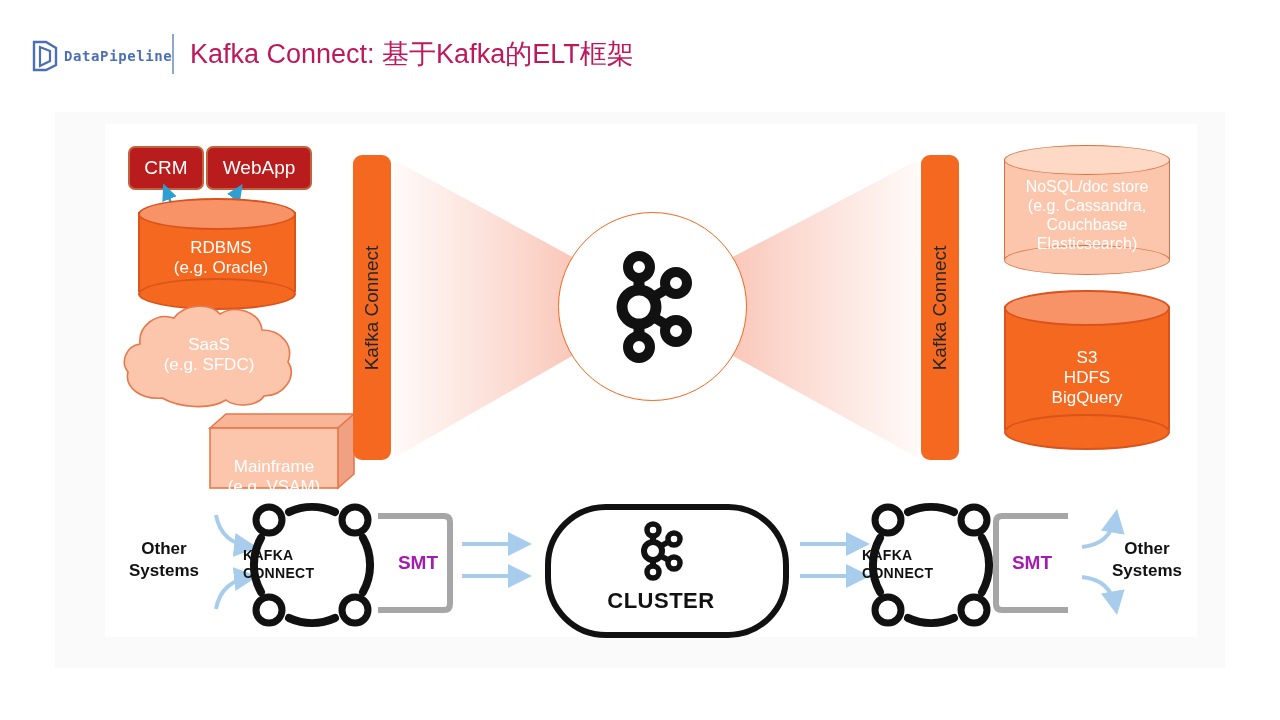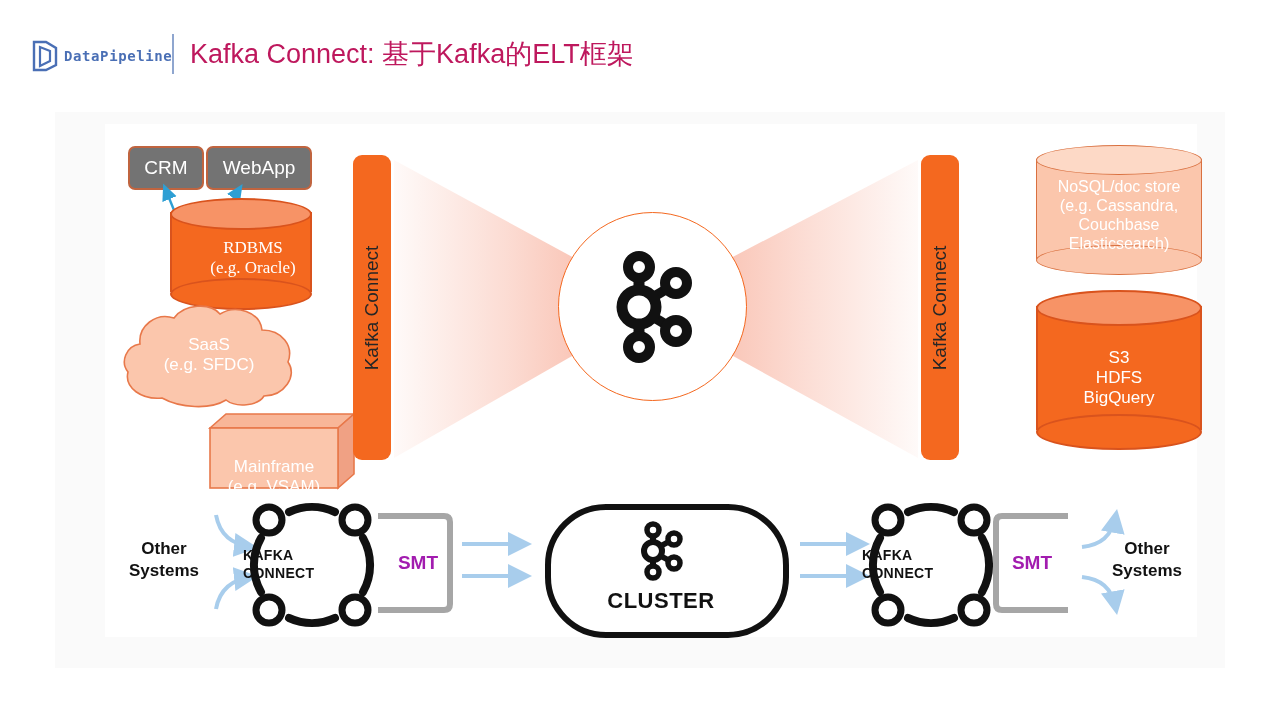--- a/index.html
+++ b/index.html
@@ -19,27 +19,27 @@
 
   
   #outer-panel{position:absolute;left:55px;top:112px;width:1170px;height:556px;background:#fafafa;}
   #inner-panel{position:absolute;left:105px;top:124px;width:1092px;height:513px;background:#ffffff;}
 
   
   .lbl{position:absolute;color:#ffffff;text-align:center;line-height:1.18;
        font-size:17px;pointer-events:none;}
 
   
-  .appbox{position:absolute;background:#737373;border:2px solid #c0643f;border-radius:7px;
+  .appbox{position:absolute;background:#b91c1c;border:2px solid #c0643f;border-radius:7px;
     color:#ffffff;font-size:19px;display:flex;align-items:center;justify-content:center;}
   #crm-box{left:128px;top:146px;width:72px;height:40px;}
   #webapp-box{left:206px;top:146px;width:102px;height:40px;}
 
   
-  .cyl{position:absolute;margin-left:32px;}
+  .cyl{position:absolute;}
   .cyl .body{position:absolute;left:0;right:0;}
   .cyl .top{position:absolute;left:0;right:0;border-radius:50%;}
 
   
   .kcbar{position:absolute;background:#f4681f;border-radius:9px;}
   .kcbar span{position:absolute;left:50%;top:50%;transform:translate(-50%,-50%) rotate(-90deg);
     white-space:nowrap;font-size:19px;color:#262626;}
   #kc-bar-left{left:353px;top:155px;width:38px;height:305px;}
   #kc-bar-right{left:921px;top:155px;width:38px;height:305px;}
 
@@ -108,21 +108,21 @@
 <svg style="position:absolute;left:120px;top:180px;width:220px;height:70px;">
   <defs>
     <marker id="ahBlue" markerWidth="7" markerHeight="7" refX="5" refY="3.2" orient="auto">
       <path d="M0,0 L7,3.2 L0,6.4 Z" fill="#2e9fd4"></path>
     </marker>
   </defs>
   <line x1="60" y1="45" x2="45" y2="8" stroke="#2e9fd4" stroke-width="2.4" marker-end="url(#ahBlue)"></line>
   <line x1="96" y1="45" x2="120" y2="8" stroke="#2e9fd4" stroke-width="2.4" marker-end="url(#ahBlue)"></line>
 </svg>
 
-<div class="cyl" id="rdbms-cyl" style="left:138px;top:198px;width:142px;height:108px;font-family:Liberation Serif, serif;">
+<div class="cyl" id="rdbms-cyl" style="left:138px;top:198px;width:158px;height:108px;">
   <div class="body" style="top:14px;height:80px;background:#f4681f;border-left:2px solid #d9531d;border-right:2px solid #d9531d;"></div>
   <div class="top" style="top:80px;height:28px;background:#f4681f;border:2px solid #d9531d;"></div>
   <div class="top" style="top:0;height:28px;background:#f79366;border:2px solid #d9531d;"></div>
   <div class="lbl" style="left:0;top:40px;width:166px;">
     <div>RDBMS</div>
     <div>(e.g. Oracle)</div>
   </div>
 </div>
 
 <div style="position:absolute;left:118px;top:300px;width:182px;height:112px;">

